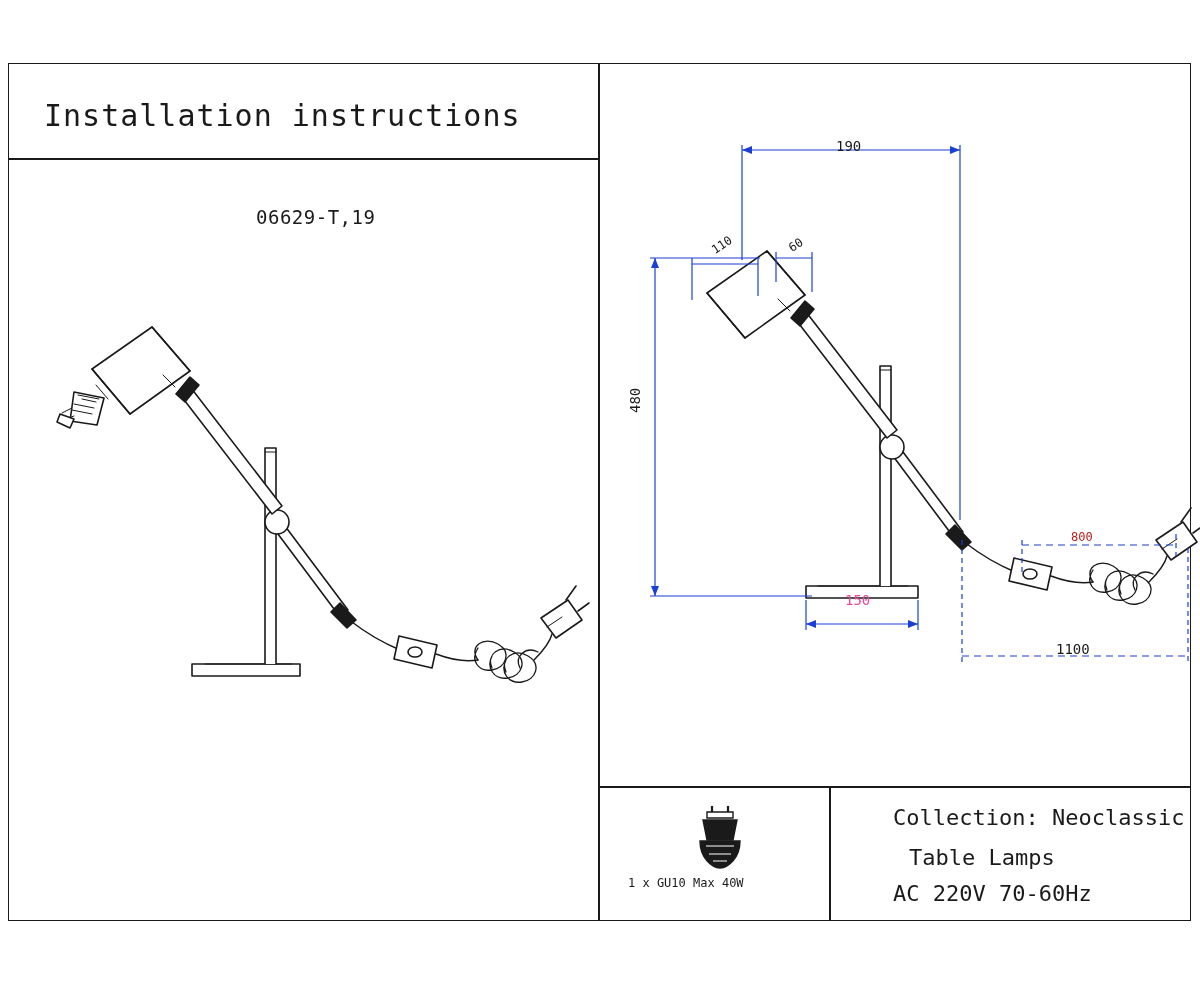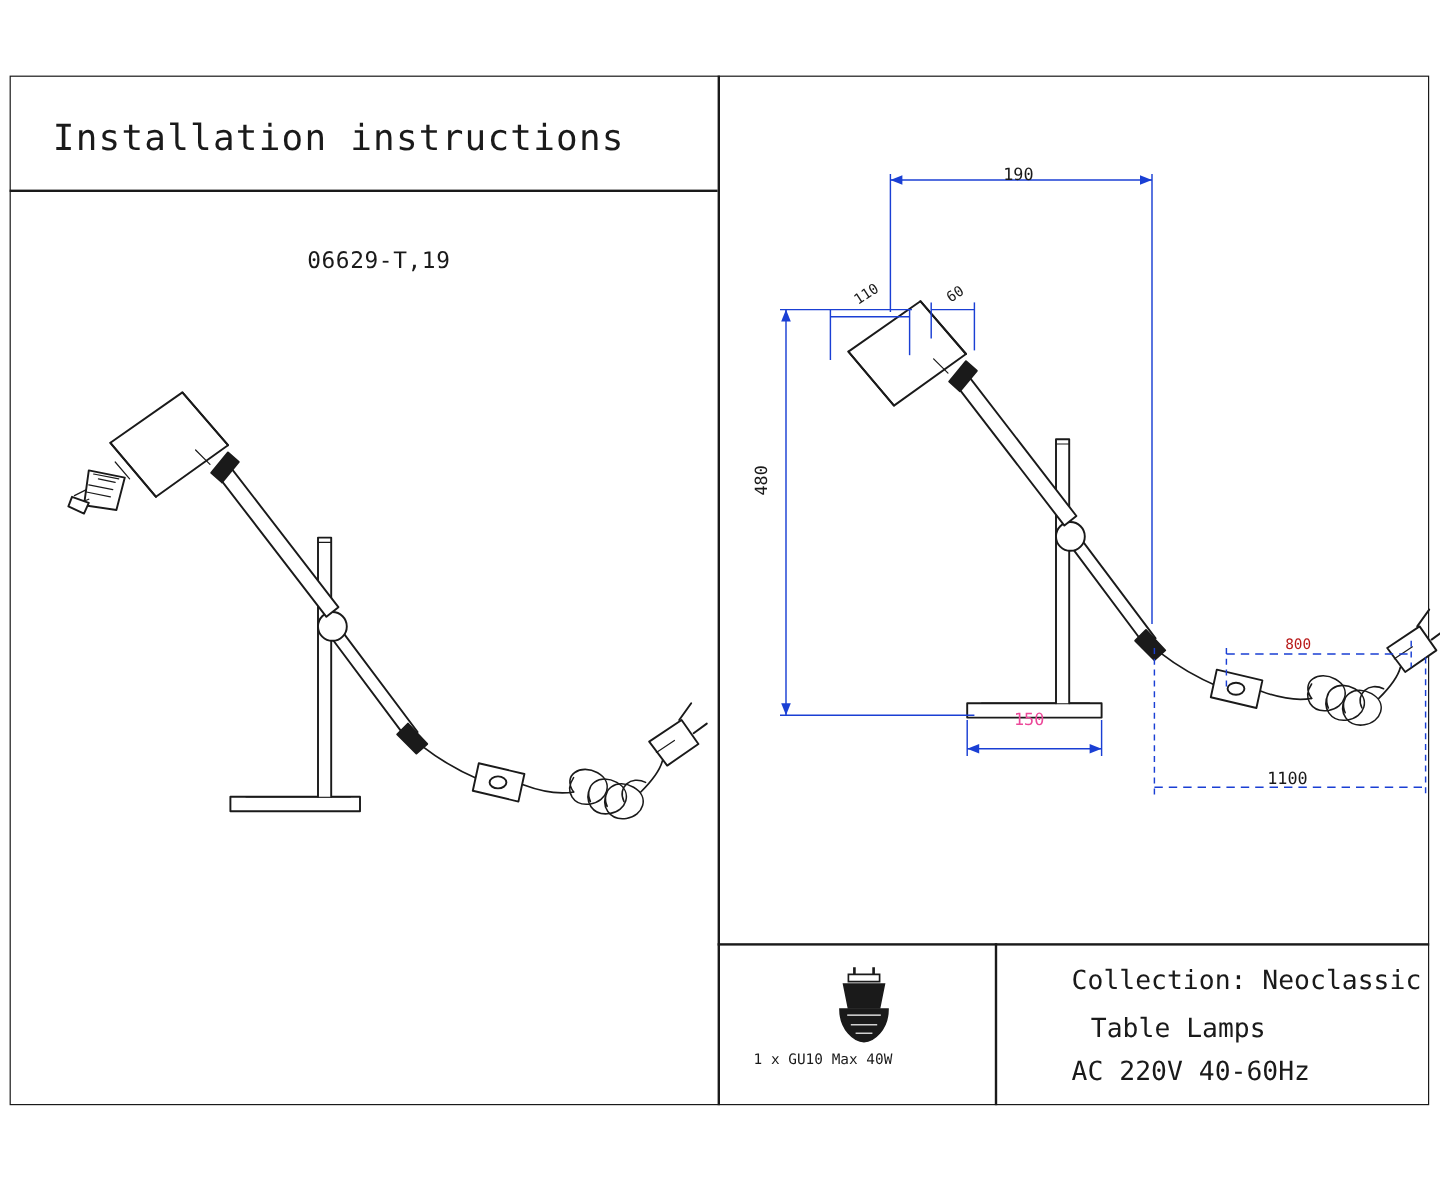--- a/index.html
+++ b/index.html
@@ -114,21 +114,21 @@
   <div class="title-rule"></div>
   <div class="info-rule"></div>
   <div class="info-v-rule"></div>
 
   <div class="title-text">Installation instructions</div>
   <div class="model-text">06629-T,19</div>
 
   <div class="bulb-caption">1 x GU10 Max 40W</div>
   <div class="spec spec-1">Collection: Neoclassic</div>
   <div class="spec spec-2">Table Lamps</div>
-  <div class="spec spec-3">AC 220V   40-60Hz</div>
+  <div class="spec spec-3">AC 220V   70-60Hz</div>
 
   <svg class="drawing" width="1200" height="1000" viewBox="0 0 1200 1000">
     <g fill="none" stroke="#1a1a1a" stroke-width="1.6" stroke-linejoin="round" stroke-linecap="round">
 
       <g>
 
         <path d="M192,676 L300,676 L300,664 L192,664 Z" fill="#fff"></path>
         <path d="M205,664 L292,664" stroke-width="1"></path>
 
         <path d="M265,664 L265,448 L276,448 L276,664" fill="#fff"></path>

